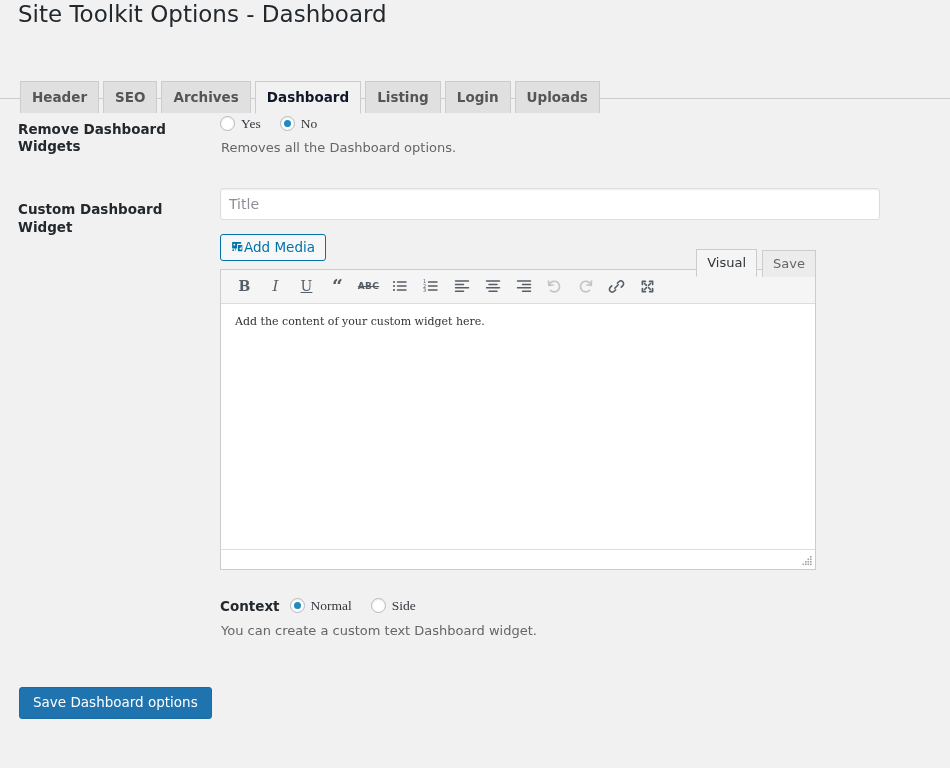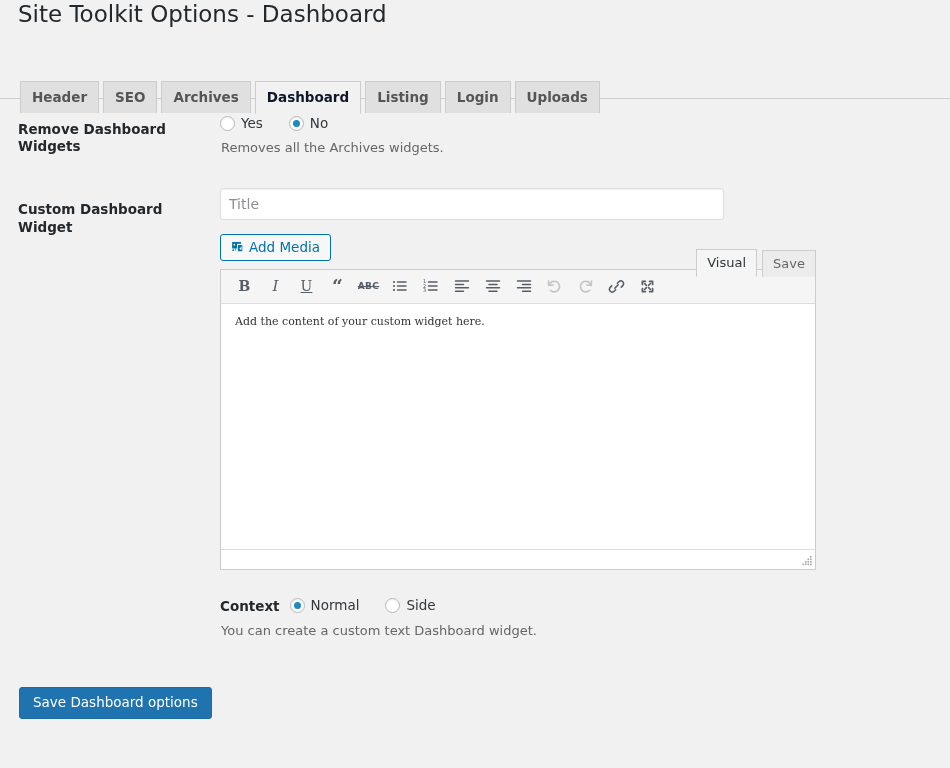--- a/index.html
+++ b/index.html
@@ -84,22 +84,23 @@
   }
   .row-remove th { padding-top: 22px; }
   .row-remove td { padding-top: 17px; }
   .row-custom th { padding-top: 25px; }
   .row-custom td { padding-top: 12px; }
 
   
   .radio-group {
     display: flex;
     align-items: center;
-    gap: 16px;
+    gap: 9px;
     line-height: 1;
+    font-family: Liberation Serif, serif;
   }
   .radio-opt {
     display: inline-flex;
     align-items: center;
     margin-right: 10px;
   }
   .radio {
     width: 15px;
     height: 15px;
     border-radius: 50%;
@@ -131,21 +132,21 @@
     margin: 8px 0 0 1px;
     color: #666;
     font-size: 13px;
     font-style: normal;
     line-height: 1.4;
   }
 
   
   .title-input {
     display: block;
-    width: 504px;
+    width: 660px;
     height: 32px;
     box-sizing: border-box;
     padding: 4px 8px;
     border: 1px solid #ddd;
     border-radius: 3px;
     background: #fff;
     font-family: "DejaVu Sans", "Liberation Sans", sans-serif;
     font-size: 14px;
     color: #32373c;
     box-shadow: inset 0 1px 2px rgba(0,0,0,.07);
@@ -159,21 +160,20 @@
     margin-top: 14px;
     position: relative;
   }
   .wp-media-buttons {
     padding: 0 0 0 0;
     display: inline-block;
   }
   .add-media-btn {
     display: inline-flex;
     align-items: center;
-    gap: 5px;
     padding: 0 10px 0 9px;
     height: 27px;
     line-height: 25px;
     background: #f7f7f7;
     border: 1px solid #0073aa;
     border-radius: 3px;
     color: #0073aa;
     font-size: 13.5px;
     font-weight: 400;
     cursor: pointer;
@@ -319,21 +319,21 @@
         <div class="radio-group" id="remove-radios">
             <label class="radio-opt">
               <span class="radio"></span>
               <span class="radio-label">Yes</span>
             </label>
             <label class="radio-opt">
               <span class="radio checked"></span>
               <span class="radio-label">No</span>
             </label>
           </div>
-        <p class="description">Removes all the Archives widgets.</p>
+        <p class="description">Removes all the Dashboard options.</p>
       </td>
     </tr>
 
     <tr class="row-custom">
       <th>Custom Dashboard Widget</th>
       <td>
 
         <input class="title-input" type="text" placeholder="Title" style="">
 
         <div class="wp-editor-wrap">

